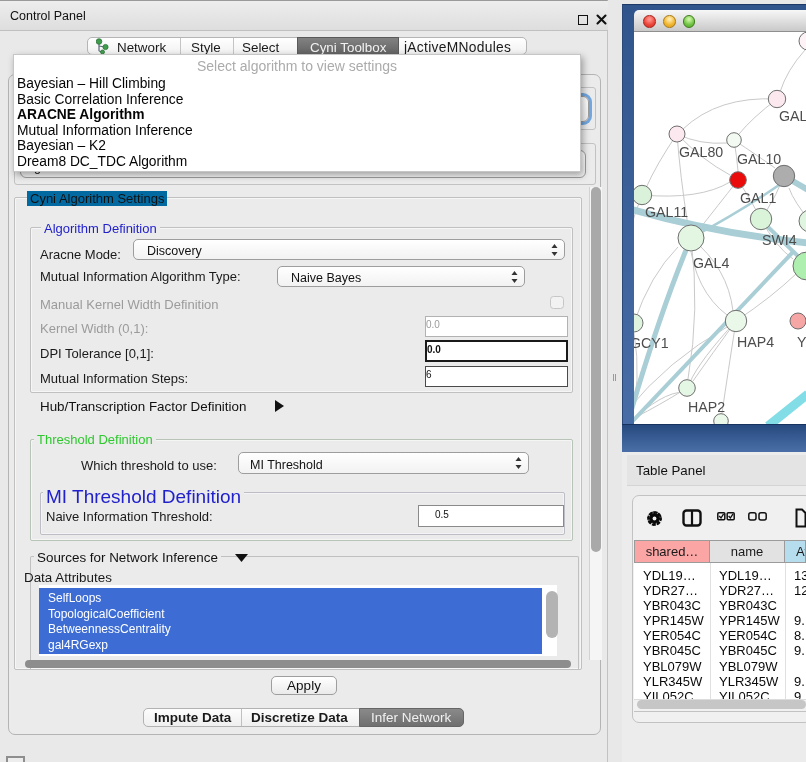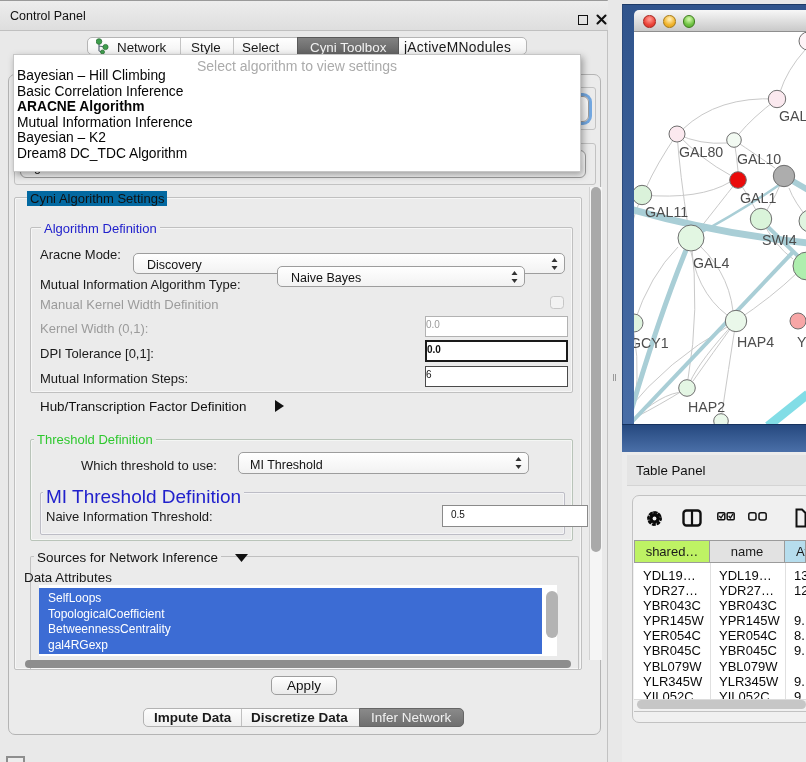--- a/index.html
+++ b/index.html
@@ -49,27 +49,27 @@
 <div class="combo" style="left:20px;top:150px;width:566px;height:28px;border-radius:6px">
     <span class="tx" style="top:7px">galFiltered.sif</span>
   </div>
 
 <div class="abs" style="left:14px;top:197px;width:568px;height:473px;border:1px solid #c0c0c0;border-radius:2px;box-shadow:inset 0 0 0 1px #f6f6f6"></div>
 <div class="abs" style="left:27px;top:191px;background:#0369a1;padding:0 3px;font-size:13px;color:#111">Cyni Algorithm Settings</div>
 
 <div class="abs" style="left:30px;top:227px;width:543px;height:166px;border:1px solid #c0c0c0;border-radius:2px;box-shadow:inset 0 0 0 1px #f6f6f6"></div>
 <div class="abs" style="left:41px;top:221px;background:#ebebeb;padding:0 3px;font-size:13px;color:#2121cc">Algorithm Definition</div>
 <div class="lbl" style="left:40px;top:247px">Aracne Mode:</div>
-<div class="combo" style="left:133px;top:253px;width:432px;height:21px">
+<div class="combo" style="left:133px;top:239px;width:432px;height:21px">
     <span class="tx">Discovery</span>
 <svg class="arr" viewBox="0 0 7 12">
       <path d="M3.5 0 L6.5 4 L0.5 4 Z M3.5 12 L6.5 8 L0.5 8 Z" fill="#333"></path>
     </svg>
   </div>
-<div class="lbl" style="left:40px;top:277px">Mutual Information Algorithm Type:</div>
+<div class="lbl" style="left:40px;top:269px">Mutual Information Algorithm Type:</div>
 <div class="combo" style="left:277px;top:266px;width:248px;height:21px">
     <span class="tx">Naive Bayes</span>
 <svg class="arr" viewBox="0 0 7 12">
       <path d="M3.5 0 L6.5 4 L0.5 4 Z M3.5 12 L6.5 8 L0.5 8 Z" fill="#333"></path>
     </svg>
   </div>
 <div class="lbl dis" style="left:40px;top:297px">Manual Kernel Width Definition</div>
 <div class="abs" style="left:550px;top:296px;width:14px;height:13px;background:#f2f2f2;border:1px solid #c6c6c6;border-radius:3.5px"></div>
 <div class="lbl dis" style="left:40px;top:321px">Kernel Width (0,1):</div>
 <div class="field" style="left:425px;top:316px;width:143px;height:21px;border:1px solid #b2b2b2;color:#9b9b9b;padding:2px 7px 0 0">0.0</div>
@@ -89,21 +89,21 @@
 <div class="combo" style="left:238px;top:452px;width:291px;height:22px">
     <span class="tx" style="top:3px;left:11px">MI Threshold</span>
 <svg class="arr" viewBox="0 0 7 12">
       <path d="M3.5 0 L6.5 4 L0.5 4 Z M3.5 12 L6.5 8 L0.5 8 Z" fill="#333"></path>
     </svg>
   </div>
 
 <div class="abs" style="left:40px;top:492px;width:525px;height:43px;border:1px solid #bdbdc6;border-radius:2px;box-shadow:inset 0 0 0 1px #f4f4f6"></div>
 <div class="abs" style="left:43px;top:486px;background:#ebebeb;padding:0 3px;font-size:19px;color:#2121cc">MI Threshold Definition</div>
 <div class="lbl" style="left:46px;top:509px">Naive Information Threshold:</div>
-<div class="field" style="left:442px;top:505px;width:146px;height:22px;border:1px solid #8a8a8a;padding:3px 8px 0 8px">0.5</div>
+<div class="field" style="left:418px;top:505px;width:146px;height:22px;border:1px solid #8a8a8a;padding:3px 8px 0 16px">0.5</div>
 
 <div class="abs" style="left:30px;top:556px;width:549px;height:113px;border:1px solid #c0c0c0;border-top-left-radius:2px;border-top-right-radius:2px;border-bottom:none"></div>
 <div class="abs" style="left:34px;top:550px;background:#ebebeb;padding:0 3px;font-size:13.4px;color:#111">Sources for Network Inference</div>
 <svg class="abs" style="left:234px;top:553px" width="15" height="10" viewBox="0 0 15 10">
     <path d="M1 1 L14 1 L7.5 9 Z" fill="#111"></path>
   </svg>
 <div class="lbl" style="left:24px;top:570px;font-size:13.4px">Data Attributes</div>
 
 <div class="abs" style="left:39px;top:585px;width:518px;height:71px;background:#fff"></div>
 <div class="abs" style="left:39px;top:588px;width:503px;height:66px;background:#3c6cd4"></div>
@@ -119,21 +119,21 @@
 <div class="abs" style="left:359px;top:708px;width:105px;height:19px;background:linear-gradient(#8a8a8a,#6f6f6f);border:1px solid #666;border-top-right-radius:5px;border-bottom-right-radius:5px"></div>
 <div class="abs b" style="left:154px;top:710px;font-size:13.5px;color:#1a1a1a">Impute Data</div>
 <div class="abs b" style="left:251px;top:710px;font-size:13.5px;color:#1a1a1a">Discretize Data</div>
 <div class="abs" style="left:371px;top:710px;font-size:13.5px;color:#f0f0f0">Infer Network</div>
 
 <div class="abs" style="left:589px;top:187px;width:13px;height:473px;background:#f5f5f5;border-left:1px solid #d2d2d2"></div>
 <div class="abs" style="left:591px;top:187px;width:10px;height:365px;background:#a9a9a9;border-radius:5px"></div>
 
 <div class="abs" style="left:13px;top:54px;width:568px;height:118px;background:#fff;border:1px solid #c6c6c6;box-shadow:2px 3px 7px rgba(0,0,0,0.35)"></div>
 <div class="abs" style="left:13px;top:58px;width:568px;text-align:center;font-size:14px;color:#ababab">Select algorithm to view settings</div>
-<div class="abs" style="left:17px;top:68px;font-size:13.8px;color:#050505;line-height:15.6px">Bayesian – Hill Climbing<br>Basic Correlation Inference<br><span class="b">ARACNE Algorithm</span><br>Mutual Information Inference<br>Bayesian – K2<br>Dream8 DC_TDC Algorithm</div>
+<div class="abs" style="left:17px;top:76px;font-size:13.8px;color:#050505;line-height:15.6px">Bayesian – Hill Climbing<br>Basic Correlation Inference<br><span class="b">ARACNE Algorithm</span><br>Mutual Information Inference<br>Bayesian – K2<br>Dream8 DC_TDC Algorithm</div>
 
 <div class="abs" style="left:6px;top:756px;width:19px;height:10px;border:2px solid #8e8e8e;background:#ededed"></div>
 
 <div class="abs" style="left:622px;top:4px;width:184px;height:448px;background:linear-gradient(#30548c,#4a6fa8);border-top:1px solid #1d3a66;border-left:1px solid #2a4878"></div>
 <div class="abs" style="left:634px;top:10px;width:172px;height:22px;background:linear-gradient(#f7f7f7,#c9c9c9);border-top-left-radius:5px;border-bottom:1px solid #8f8f8f"></div>
 <div class="abs" style="left:643px;top:15px;width:12.5px;height:12.5px;border-radius:50%;background:radial-gradient(circle at 50% 30%,#ff9088 10%,#ea4338 60%,#d32e26);border:1px solid #a8251e"></div>
 <div class="abs" style="left:663px;top:15px;width:12.5px;height:12.5px;border-radius:50%;background:radial-gradient(circle at 50% 30%,#ffe9a8 10%,#f0b32c 60%,#dc9e1e);border:1px solid #a87c16"></div>
 <div class="abs" style="left:682.5px;top:15px;width:12.5px;height:12.5px;border-radius:50%;background:radial-gradient(circle at 50% 30%,#c8f4a0 10%,#6fc243 60%,#55a82e);border:1px solid #3f7d20"></div>
 <div class="abs" style="left:622px;top:424px;width:184px;height:28px;background:linear-gradient(#26497f,#4a6fa8);border-top:1.5px solid #16325e"></div>
 <svg class="abs" style="left:634px;top:32px;background:#fff" width="172" height="392" viewBox="634 32 172 392">
@@ -238,21 +238,21 @@
 </svg>
 <svg class="abs" style="left:748px;top:512px" width="19" height="9" viewBox="0 0 19 9">
 <rect x="0.8" y="0.8" width="7.2" height="7.2" rx="2" fill="none" stroke="#111" stroke-width="1.5"></rect>
 <rect x="11" y="0.8" width="7.2" height="7.2" rx="2" fill="none" stroke="#111" stroke-width="1.5"></rect>
 </svg>
 <svg class="abs" style="left:795px;top:508px" width="11" height="20" viewBox="0 0 11 20">
 <path d="M1.5 1.5 L7 1.5 L10.5 5 L10.5 18.5 L1.5 18.5 Z" fill="none" stroke="#111" stroke-width="2"></path>
 </svg>
 
 <div class="abs" style="left:634px;top:540px;width:172px;height:160px;background:#fff"></div>
-<div class="abs" style="left:634px;top:540px;width:76px;height:23px;background:#bef264;border:1px solid #9b9b9b;text-align:center;font-size:13px;color:#1a1a1a;line-height:21px">shared…</div>
+<div class="abs" style="left:634px;top:540px;width:76px;height:23px;background:#fca5a5;border:1px solid #9b9b9b;text-align:center;font-size:13px;color:#1a1a1a;line-height:21px">shared…</div>
 <div class="abs" style="left:710px;top:540px;width:75px;height:23px;background:#e2e2e2;border:1px solid #9b9b9b;border-left:none;text-align:center;font-size:13px;color:#1a1a1a;line-height:21px">name</div>
 <div class="abs" style="left:785px;top:540px;width:21px;height:23px;background:#b6dded;border:1px solid #9b9b9b;border-left:none;font-size:13px;color:#1a1a1a;line-height:21px;padding-left:11px;overflow:hidden">Av</div>
 <div class="abs" style="left:710px;top:563px;width:1px;height:137px;background:#e0e0e0"></div>
 <div class="abs" style="left:785px;top:563px;width:1px;height:137px;background:#e0e0e0"></div>
 <div class="abs" style="left:643px;top:568px;font-size:13px;color:#0a0a0a;line-height:15.1px">YDL19…<br>YDR27…<br>YBR043C<br>YPR145W<br>YER054C<br>YBR045C<br>YBL079W<br>YLR345W<br>YIL052C</div>
 <div class="abs" style="left:719px;top:568px;font-size:13px;color:#0a0a0a;line-height:15.1px">YDL19…<br>YDR27…<br>YBR043C<br>YPR145W<br>YER054C<br>YBR045C<br>YBL079W<br>YLR345W<br>YIL052C</div>
 <div class="abs" style="left:794px;top:568px;font-size:13px;color:#0a0a0a;line-height:15.1px">13<br>12<br>&nbsp;<br>9.<br>8.<br>9.<br>&nbsp;<br>9.<br>9.</div>
 
 <div class="abs" style="left:634px;top:699px;width:172px;height:11px;background:#f2f2f2;border-top:1px solid #dcdcdc"></div>
 <div class="abs" style="left:637px;top:700px;width:169px;height:9px;background:#c6c6c6;border-radius:4.5px"></div>

